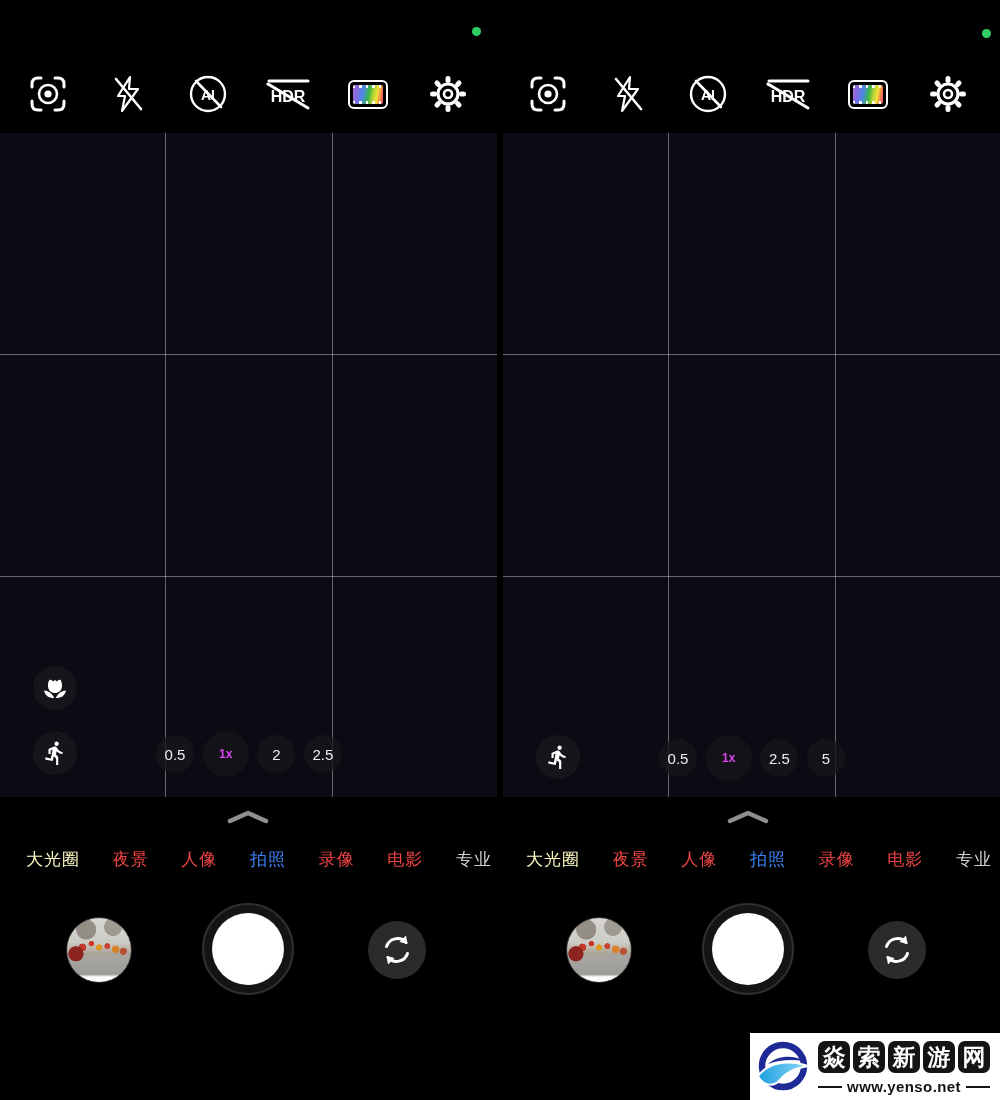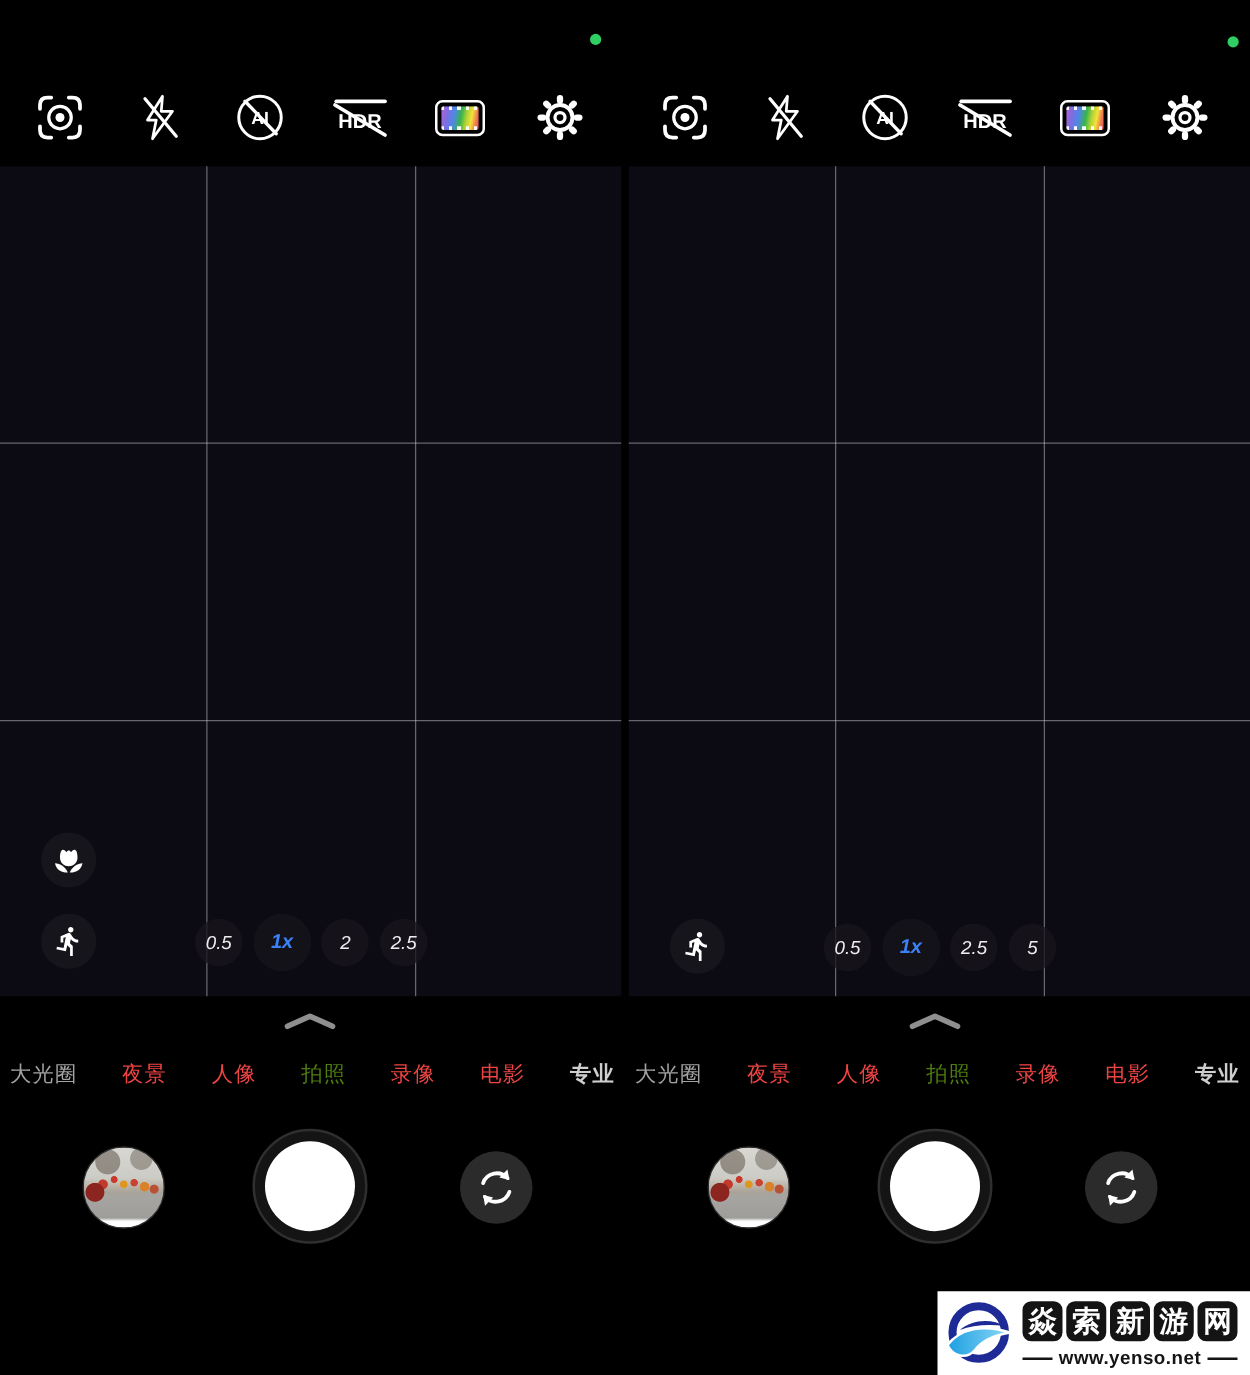--- a/index.html
+++ b/index.html
@@ -47,36 +47,36 @@
 
   
   .side-btn { position:absolute; width:44px; height:44px; border-radius:50%;
               background:rgba(26,24,31,.85); display:flex; align-items:center; justify-content:center; }
   .macro-btn  { left:33px; top:533px; }          
   .motion-btn { left:33px; top:598px; }
   .right .motion-btn { top:602px; }
 
   
   .zoom-row { position:absolute; left:156px; top:598px; width:186px; height:46px;
-              display:flex; align-items:center; justify-content:space-between;font-style:italic; }
+              display:flex; align-items:center; justify-content:space-between; }
   .right .zoom-row { top:602px; }
   .zoom-opt { min-width:38px; height:38px; padding:0 3px; border-radius:19px;
               background:rgba(24,21,28,.78); color:#ededed; font-size:15px;
               display:flex; align-items:center; justify-content:center; }
   .zoom-opt.active { min-width:46px; height:46px; border-radius:23px;
-              background:rgba(22,19,26,.92); color:#3b82f6; font-weight:700; font-size:16px; }
+              background:rgba(22,19,26,.92); color:#d946ef; font-weight:700; font-size:12px; }
 
   
   .chev { position:absolute; left:226px; top:810px; }
   .modes { position:absolute; left:8px; right:8px; top:842px; height:34px;
            display:flex; justify-content:space-between; align-items:center; }
   .mode { font-size:17px; color:#ef4444; letter-spacing:1px; white-space:nowrap; }
-  .mode.active { color:#4d7c0f; }
-  .mode.dim    { color:#a3a3a3; }
-  .mode.dim2   { color:#cfcfcf;font-weight:bold; }
+  .mode.active { color:#3b82f6; }
+  .mode.dim    { color:#fef9c3;margin-left:18px; }
+  .mode.dim2   { color:#cfcfcf; }
 
   
   .gallery { position:absolute; left:66px; top:917px; width:66px; height:66px; border-radius:50%;
              overflow:hidden; border:1px solid #2c2c2c;
              background-image:
                radial-gradient(circle at 14% 56%, #8c2420 0 11%, rgba(0,0,0,0) 12%),
                radial-gradient(circle at 24% 46%, #c23a2e 0 6%, rgba(0,0,0,0) 7%),
                radial-gradient(circle at 38% 40%, #c8392c 0 4.5%, rgba(0,0,0,0) 5.5%),
                radial-gradient(circle at 50% 46%, #e0951f 0 6%, rgba(0,0,0,0) 7%),
                radial-gradient(circle at 63% 44%, #c84432 0 5%, rgba(0,0,0,0) 6%),

